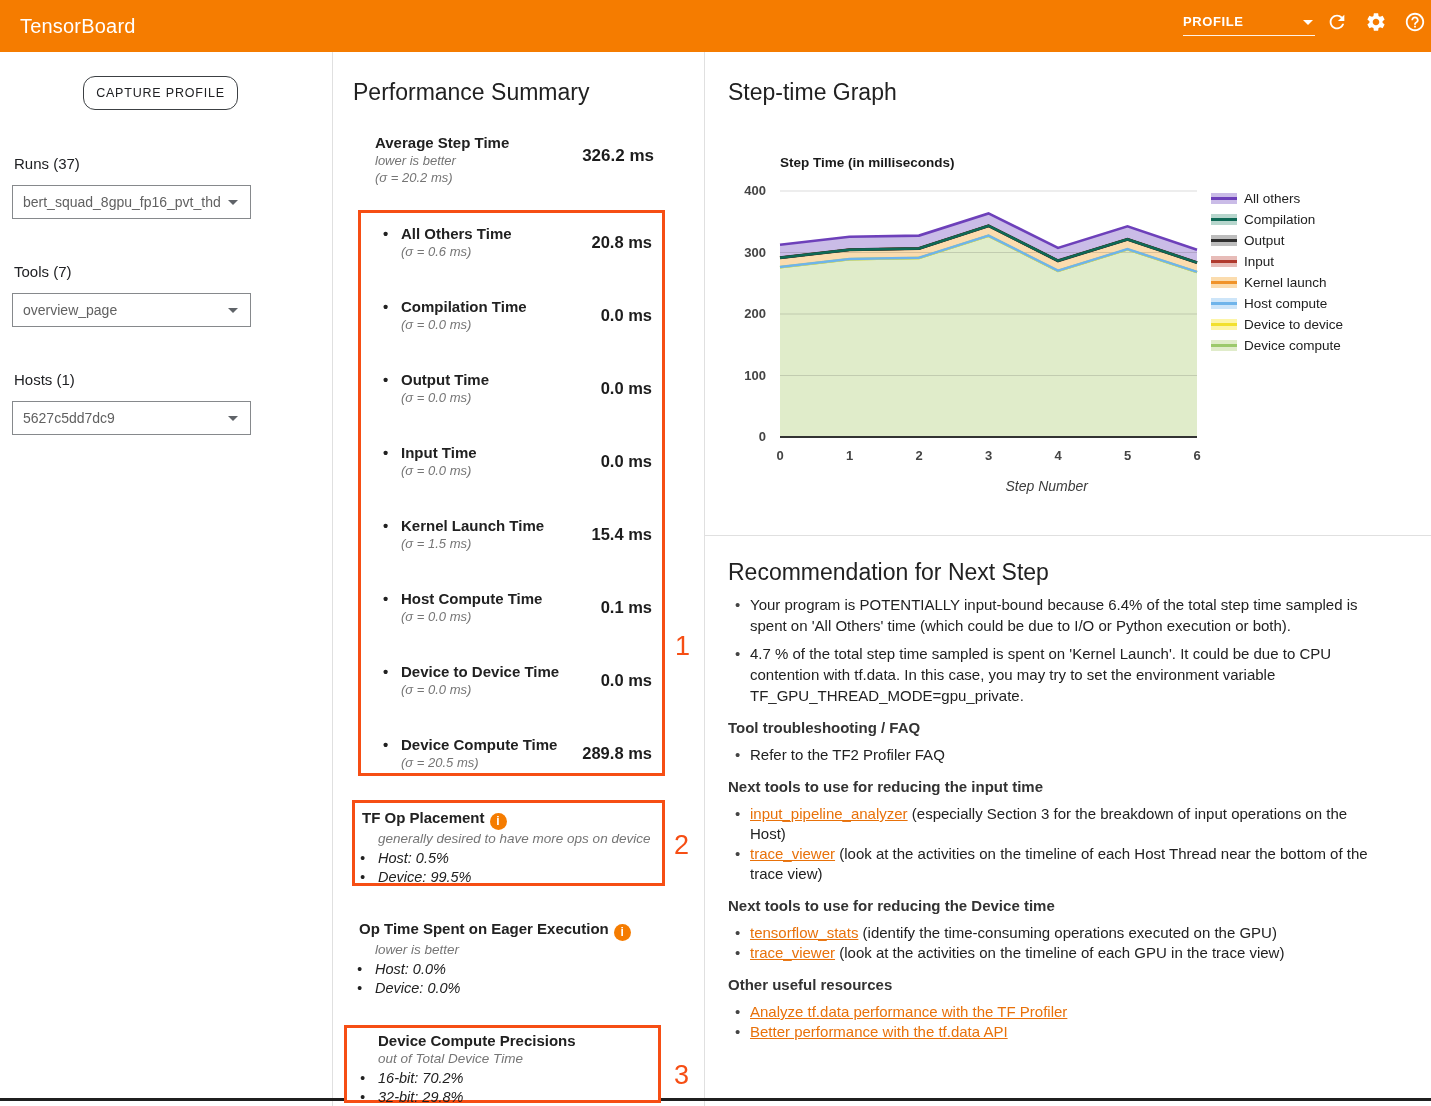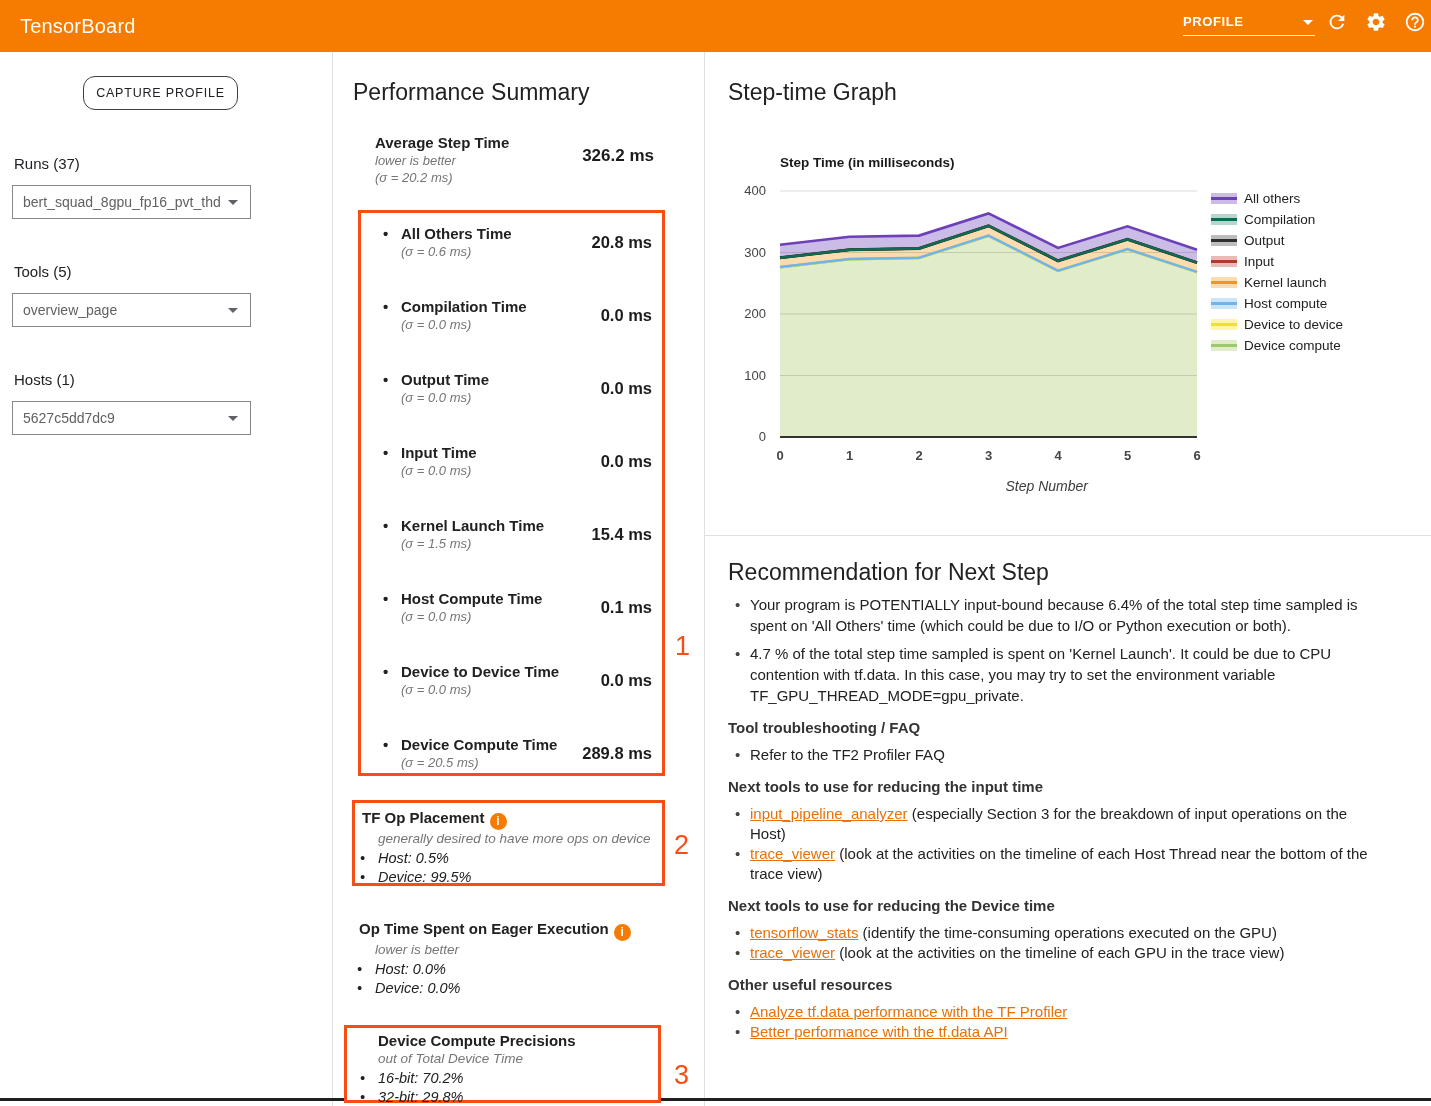--- a/index.html
+++ b/index.html
@@ -45,21 +45,21 @@
 .statblock .st-title { margin-left:7px; font-size:15px; font-weight:700; color:#212121; line-height:18px; }
 .statblock .st-sub { margin-left:23px; font-size:13.5px; font-style:italic; color:#757575; line-height:16px; margin-top:1px; }
 .statblock ul { list-style:none; margin-top:2px; }
 .statblock li { position:relative; padding-left:23px; font-size:14.5px; color:#212121; line-height:18.5px;font-style:italic; }
 .statblock li::before { content:"•"; position:absolute; left:5px; color:#212121; }
 .info-i { display:inline-block; vertical-align:-2px; width:17px; height:17px; margin-left:5px; border-radius:50%; background:#f57c00; color:#fff; font-size:12px; font-weight:700; font-style:normal; text-align:center; line-height:17px; }
 
 
 .chart-title-sm { position:absolute; left:780px; top:155px; font-size:13.5px; font-weight:700; color:#1a1a1a; }
 #plot { position:absolute; left:780px; top:190px; overflow:visible; }
-.ytick { position:absolute; width:40px; left:726px; text-align:right; font-size:13px; font-weight:400; color:#444; }
+.ytick { position:absolute; width:40px; left:726px; text-align:right; font-size:13px; font-weight:700; color:#444; }
 .xtick { position:absolute; width:40px; text-align:center; top:448px; font-size:13px; font-weight:700; color:#444; }
 .xaxis-name { position:absolute; left:888px; top:478px; width:200px; text-align:right; font-size:14px; font-style:italic; color:#3c3c3c; }
 #legend { position:absolute; left:1211px; top:188px; }
 .leg-row { display:flex; align-items:center; height:21px; }
 .leg-swatch { position:relative; width:26px; height:11px; margin-right:7px; }
 .leg-swatch .ln { position:absolute; left:0; top:4px; width:26px; height:3px; }
 .leg-label { font-size:13.5px; color:#212121; }
 
 
 #rec { position:absolute; left:710px; top:546px; width:716px; }
@@ -89,21 +89,21 @@
           <path d="M19.14 12.94c.04-.3.06-.61.06-.94 0-.32-.02-.64-.07-.94l2.03-1.58c.18-.14.23-.41.12-.61l-1.92-3.32c-.12-.22-.37-.29-.59-.22l-2.39.96c-.5-.38-1.03-.7-1.62-.94l-.36-2.54c-.04-.24-.24-.41-.48-.41h-3.84c-.24 0-.43.17-.47.41l-.36 2.54c-.59.24-1.13.57-1.62.94l-2.39-.96c-.22-.08-.47 0-.59.22L2.74 8.87c-.12.21-.08.47.12.61l2.03 1.58c-.05.3-.09.63-.09.94s.02.64.07.94l-2.03 1.58c-.18.14-.23.41-.12.61l1.92 3.32c.12.22.37.29.59.22l2.39-.96c.5.38 1.03.7 1.62.94l.36 2.54c.05.24.24.41.48.41h3.84c.24 0 .44-.17.47-.41l.36-2.54c.59-.24 1.13-.56 1.62-.94l2.39.96c.22.08.47 0 .59-.22l1.92-3.32c.12-.22.07-.47-.12-.61l-2.01-1.58zM12 15.6c-1.98 0-3.6-1.62-3.6-3.6s1.62-3.6 3.6-3.6 3.6 1.62 3.6 3.6-1.62 3.6-3.6 3.6z"></path>
         </svg></span>
     <span class="hicon" style="left:1404px"><svg viewBox="0 0 24 24">
           <path d="M11 18h2v-2h-2v2zm1-16C6.48 2 2 6.48 2 12s4.48 10 10 10 10-4.48 10-10S17.52 2 12 2zm0 18c-4.41 0-8-3.59-8-8s3.59-8 8-8 8 3.59 8 8-3.59 8-8 8zm0-14c-2.21 0-4 1.79-4 4h2c0-1.1.9-2 2-2s2 .9 2 2c0 2-3 1.75-3 5h2c0-2.25 3-2.5 3-5 0-2.21-1.79-4-4-4z"></path>
         </svg></span>
   </header>
 
   <button class="capture-btn">CAPTURE PROFILE</button>
   <div class="side-label" style="top:155px">Runs (37)</div>
   <div class="side-select" style="top:185px"><span>bert_squad_8gpu_fp16_pvt_thd</span><span class="caret"></span></div>
-  <div class="side-label" style="top:263px">Tools (5)</div>
+  <div class="side-label" style="top:263px">Tools (7)</div>
   <div class="side-select" style="top:293px"><span>overview_page</span><span class="caret"></span></div>
   <div class="side-label" style="top:371px">Hosts (1)</div>
   <div class="side-select" style="top:401px"><span>5627c5dd7dc9</span><span class="caret"></span></div>
 
   <div class="vdiv" style="left:332px"></div>
   <div class="vdiv" style="left:704px"></div>
   <div class="hdiv" style="left:705px; top:535px; width:726px"></div>
 
   <div class="col-title" style="left:353px; top:79px">Performance Summary</div>
   <div class="avg-block">

